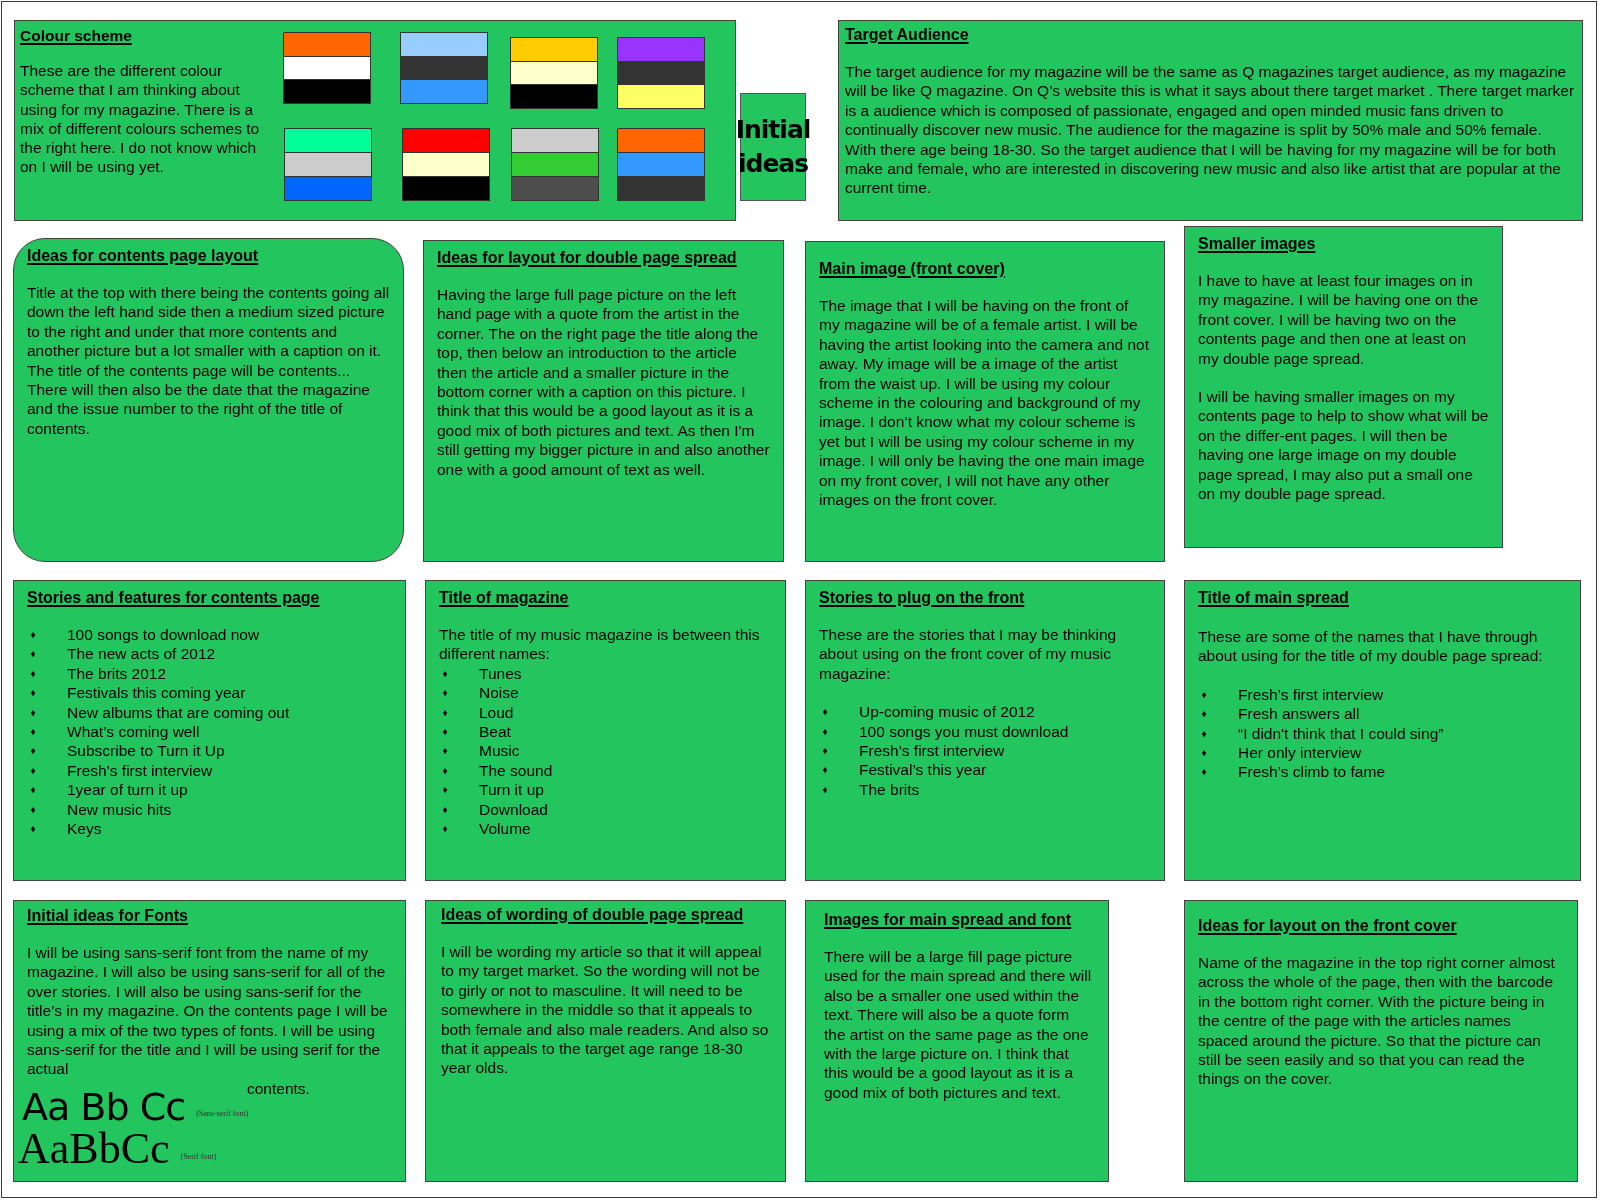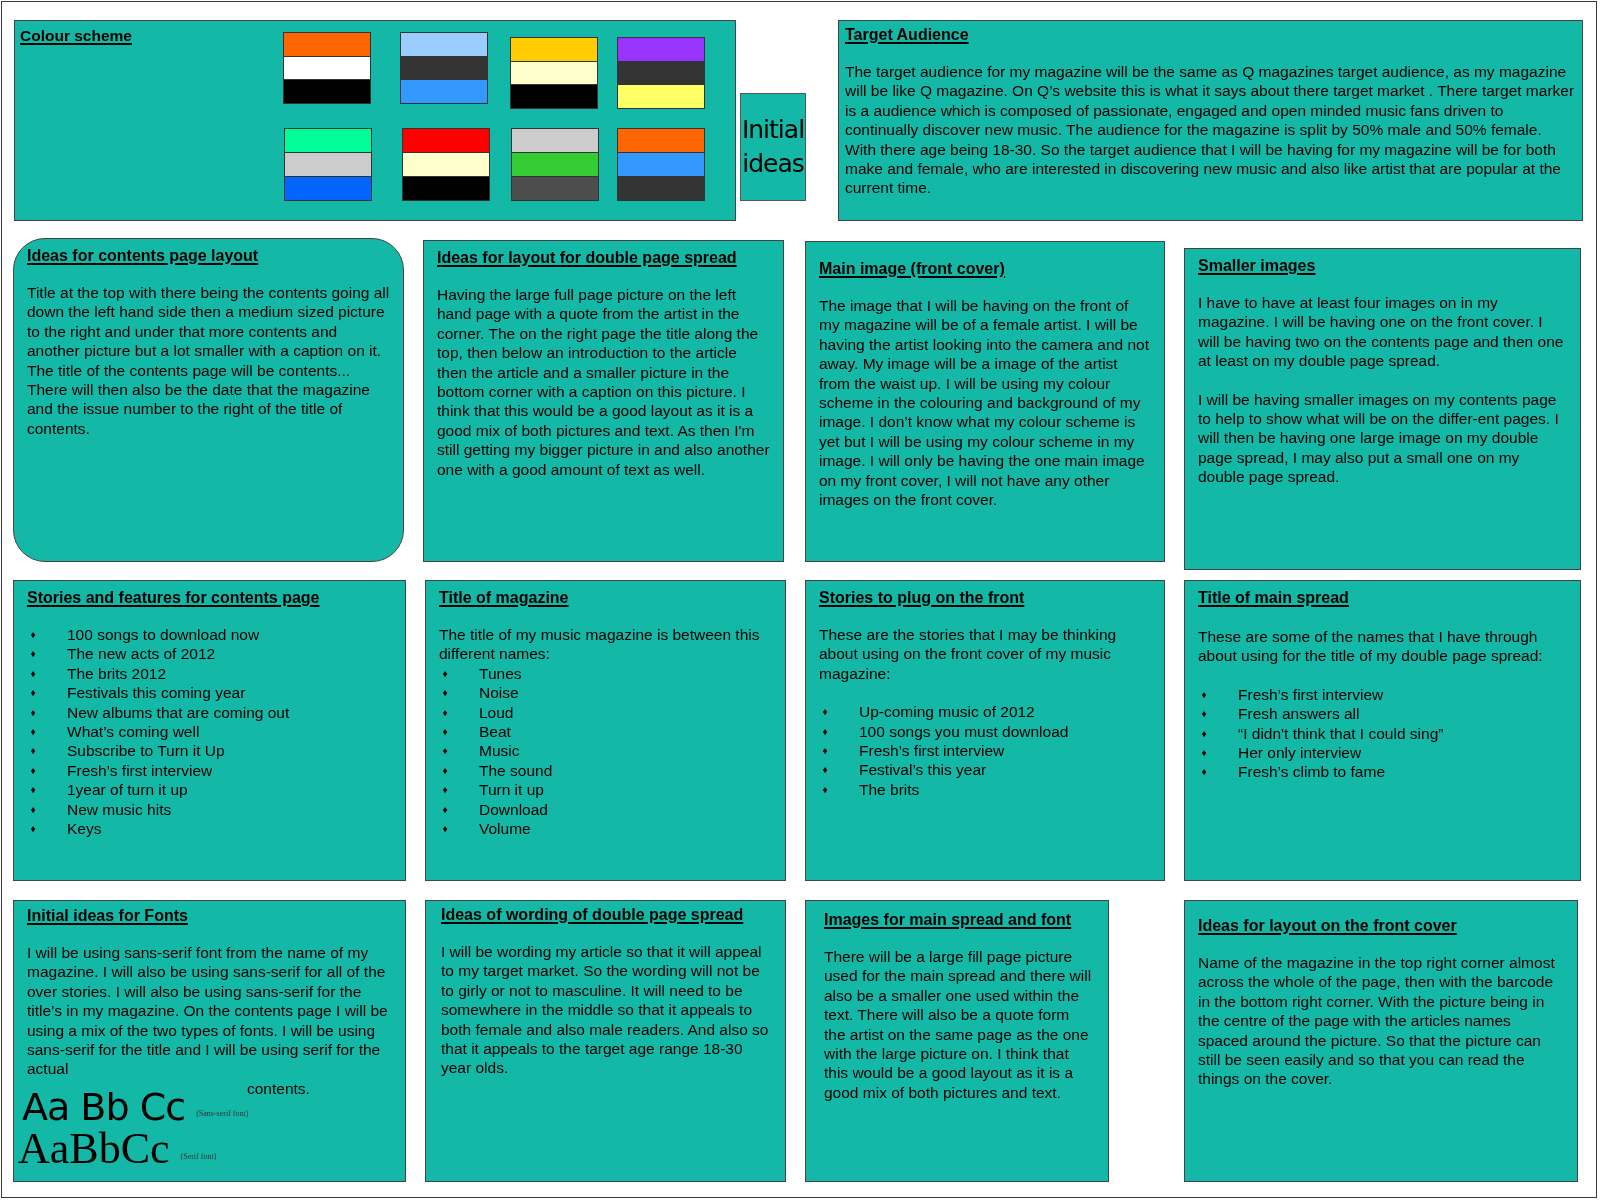--- a/index.html
+++ b/index.html
@@ -1,40 +1,40 @@
 <!DOCTYPE html>
 <html><head>
 <meta charset="utf-8">
 <style>
   html, body { margin: 0; padding: 0; background: #ffffff; }
   body { width: 1600px; height: 1201px; position: relative; overflow: hidden;
          font-family: "Liberation Sans", sans-serif; color: #000; }
   .frame { position: absolute; left: 1px; top: 1px; width: 1596px; height: 1197px;
            border: 1px solid #3a3a3a; box-sizing: border-box; }
-  .box { position: absolute; border: 1.5px solid #444; box-sizing: border-box; background: #14b8a6; }
+  .box { position: absolute; border: 1.5px solid #444; box-sizing: border-box; background: #22c55e; }
   .box h2 { margin: 0; font-size: 16px; font-weight: bold; text-decoration: underline;
             text-underline-offset: 2px; text-decoration-thickness: 1.5px; white-space: nowrap; }
   .box p { margin: 0; font-size: 15.5px; line-height: 19.4px; }
   .box ul { list-style: none; margin: 0; padding: 0; font-size: 15.5px; line-height: 19.4px; }
   .box li { position: relative; padding-left: 40px; }
   .box li .bullet { position: absolute; left: 0; top: 0; font-size: 10px; width: 12px; text-align: center; }
 
   
   #colour-box { left: 14px; top: 20px; width: 722px; height: 201px; padding: 6px 5px; }
   #colour-box h2 { font-size: 15.5px; font-family: "Liberation Sans", sans-serif; }
   #colour-box p { margin-top: 16px; width: 250px; font-size: 15.5px; line-height: 19.3px; }
   .swatch { position: absolute; width: 88px; border: 1.5px solid #333; box-sizing: border-box;
             display: flex; flex-direction: column; }
   .swatch div { flex: 1; border-bottom: 1.5px solid #333; }
   .swatch div:last-child { border-bottom: none; }
 
   
   #initial-box { left: 740px; top: 93px; width: 66px; height: 108px; border: 1px solid #555;
                  display: flex; align-items: center; justify-content: center; text-align: center; }
-  #initial-box span { font-family: "DejaVu Sans", sans-serif; font-weight: normal; font-size: 25px; line-height: 34px;
+  #initial-box span { font-family: "DejaVu Sans", sans-serif; font-weight: bold; font-size: 25px; line-height: 34px;
                       letter-spacing: -1px; }
 
   
   #audience-box { left: 838px; top: 20px; width: 745px; height: 201px; padding: 5px 6px; }
   #audience-box p { margin-top: 18px; font-size: 15.5px; line-height: 19.4px; }
 
   .padded { padding: 8px 13px; }
   .padded h2 + p, .padded h2 + ul { margin-top: 18px; }
   .sample-sans { position: absolute; left: 8px; top: 186px; font-family: "DejaVu Sans", sans-serif;
                  font-size: 38px; line-height: 40px; white-space: nowrap; letter-spacing: -1px; }
@@ -42,20 +42,21 @@
                   font-size: 44px; line-height: 44px; white-space: nowrap; }
   .sample-note { font-size: 8px; letter-spacing: 0; vertical-align: 4px; color: #333; }
 </style>
 </head>
 <body>
 
 <div class="frame"></div>
 
 <div class="box" id="colour-box">
   <h2>Colour scheme</h2>
+  <p>These are the different colour scheme that I am thinking about using for  my magazine. There is a mix of different colours schemes to the right here. I do not know which on I will be using yet.</p>
   <div class="swatch" style="left:268px; top:11px; height:72px;">
       <div style="background: rgb(255, 102, 0);"></div>
       <div style="background: rgb(255, 255, 255);"></div>
       <div style="background: rgb(0, 0, 0);"></div>
     </div>
   <div class="swatch" style="left:385px; top:11px; height:72px;">
       <div style="background: rgb(153, 204, 255);"></div>
       <div style="background: rgb(51, 51, 51);"></div>
       <div style="background: rgb(51, 153, 255);"></div>
     </div>
@@ -108,21 +109,21 @@
 <div class="box padded" style="left:423px; top:240px; width:361px; height:322px;">
   <h2>Ideas for layout for double page spread</h2>
   <p>Having the large full page picture on the left hand page with a quote from the artist in the corner. The on the right page the title along the top, then below an introduction to the article then the article and a smaller picture in the bottom corner with a caption on this picture.  I think that this would be a good layout as it is a good mix of both pictures and text. As then I'm still getting my bigger picture in and also another one with a good amount of text as well.</p>
 </div>
 
 <div class="box padded" style="left:805px; top:241px; width:360px; height:321px; padding-top:18px;">
   <h2>Main image (front cover)</h2>
   <p>The image that I will be having on the front of my magazine will be of a female artist. I will be having the artist looking into the camera and not away. My image will be a image of the artist from the waist up. I will be using my colour scheme in the colouring and background of my image. I don’t know what my colour scheme is yet but I will be using my colour scheme in my image. I will only be having the one main image on my front cover, I will not have any other images on the front cover.</p>
 </div>
 
-<div class="box padded" style="left:1184px; top:248px; width:397px; height:322px;">
+<div class="box padded" style="left:1184px; top:226px; width:319px; height:322px;">
   <h2>Smaller images</h2>
   <p>I have to have at least four images on in my magazine. I will be having one on the front cover. I will be having two on the contents page and then one at least on my double page spread.</p>
   <p style="margin-top:19px;">I will be having smaller images on my contents page to help to show what will be on the differ-ent pages. I will then be having one large image on my double page spread, I may also put a small one on my  double page spread.</p>
 </div>
 
 <div class="box padded" style="left:13px; top:580px; width:393px; height:301px;">
   <h2>Stories and features for contents page</h2>
   <ul>
       <li><span class="bullet">♦</span><span>100 songs to download now</span></li>
       <li><span class="bullet">♦</span><span>The new acts of 2012</span></li>

